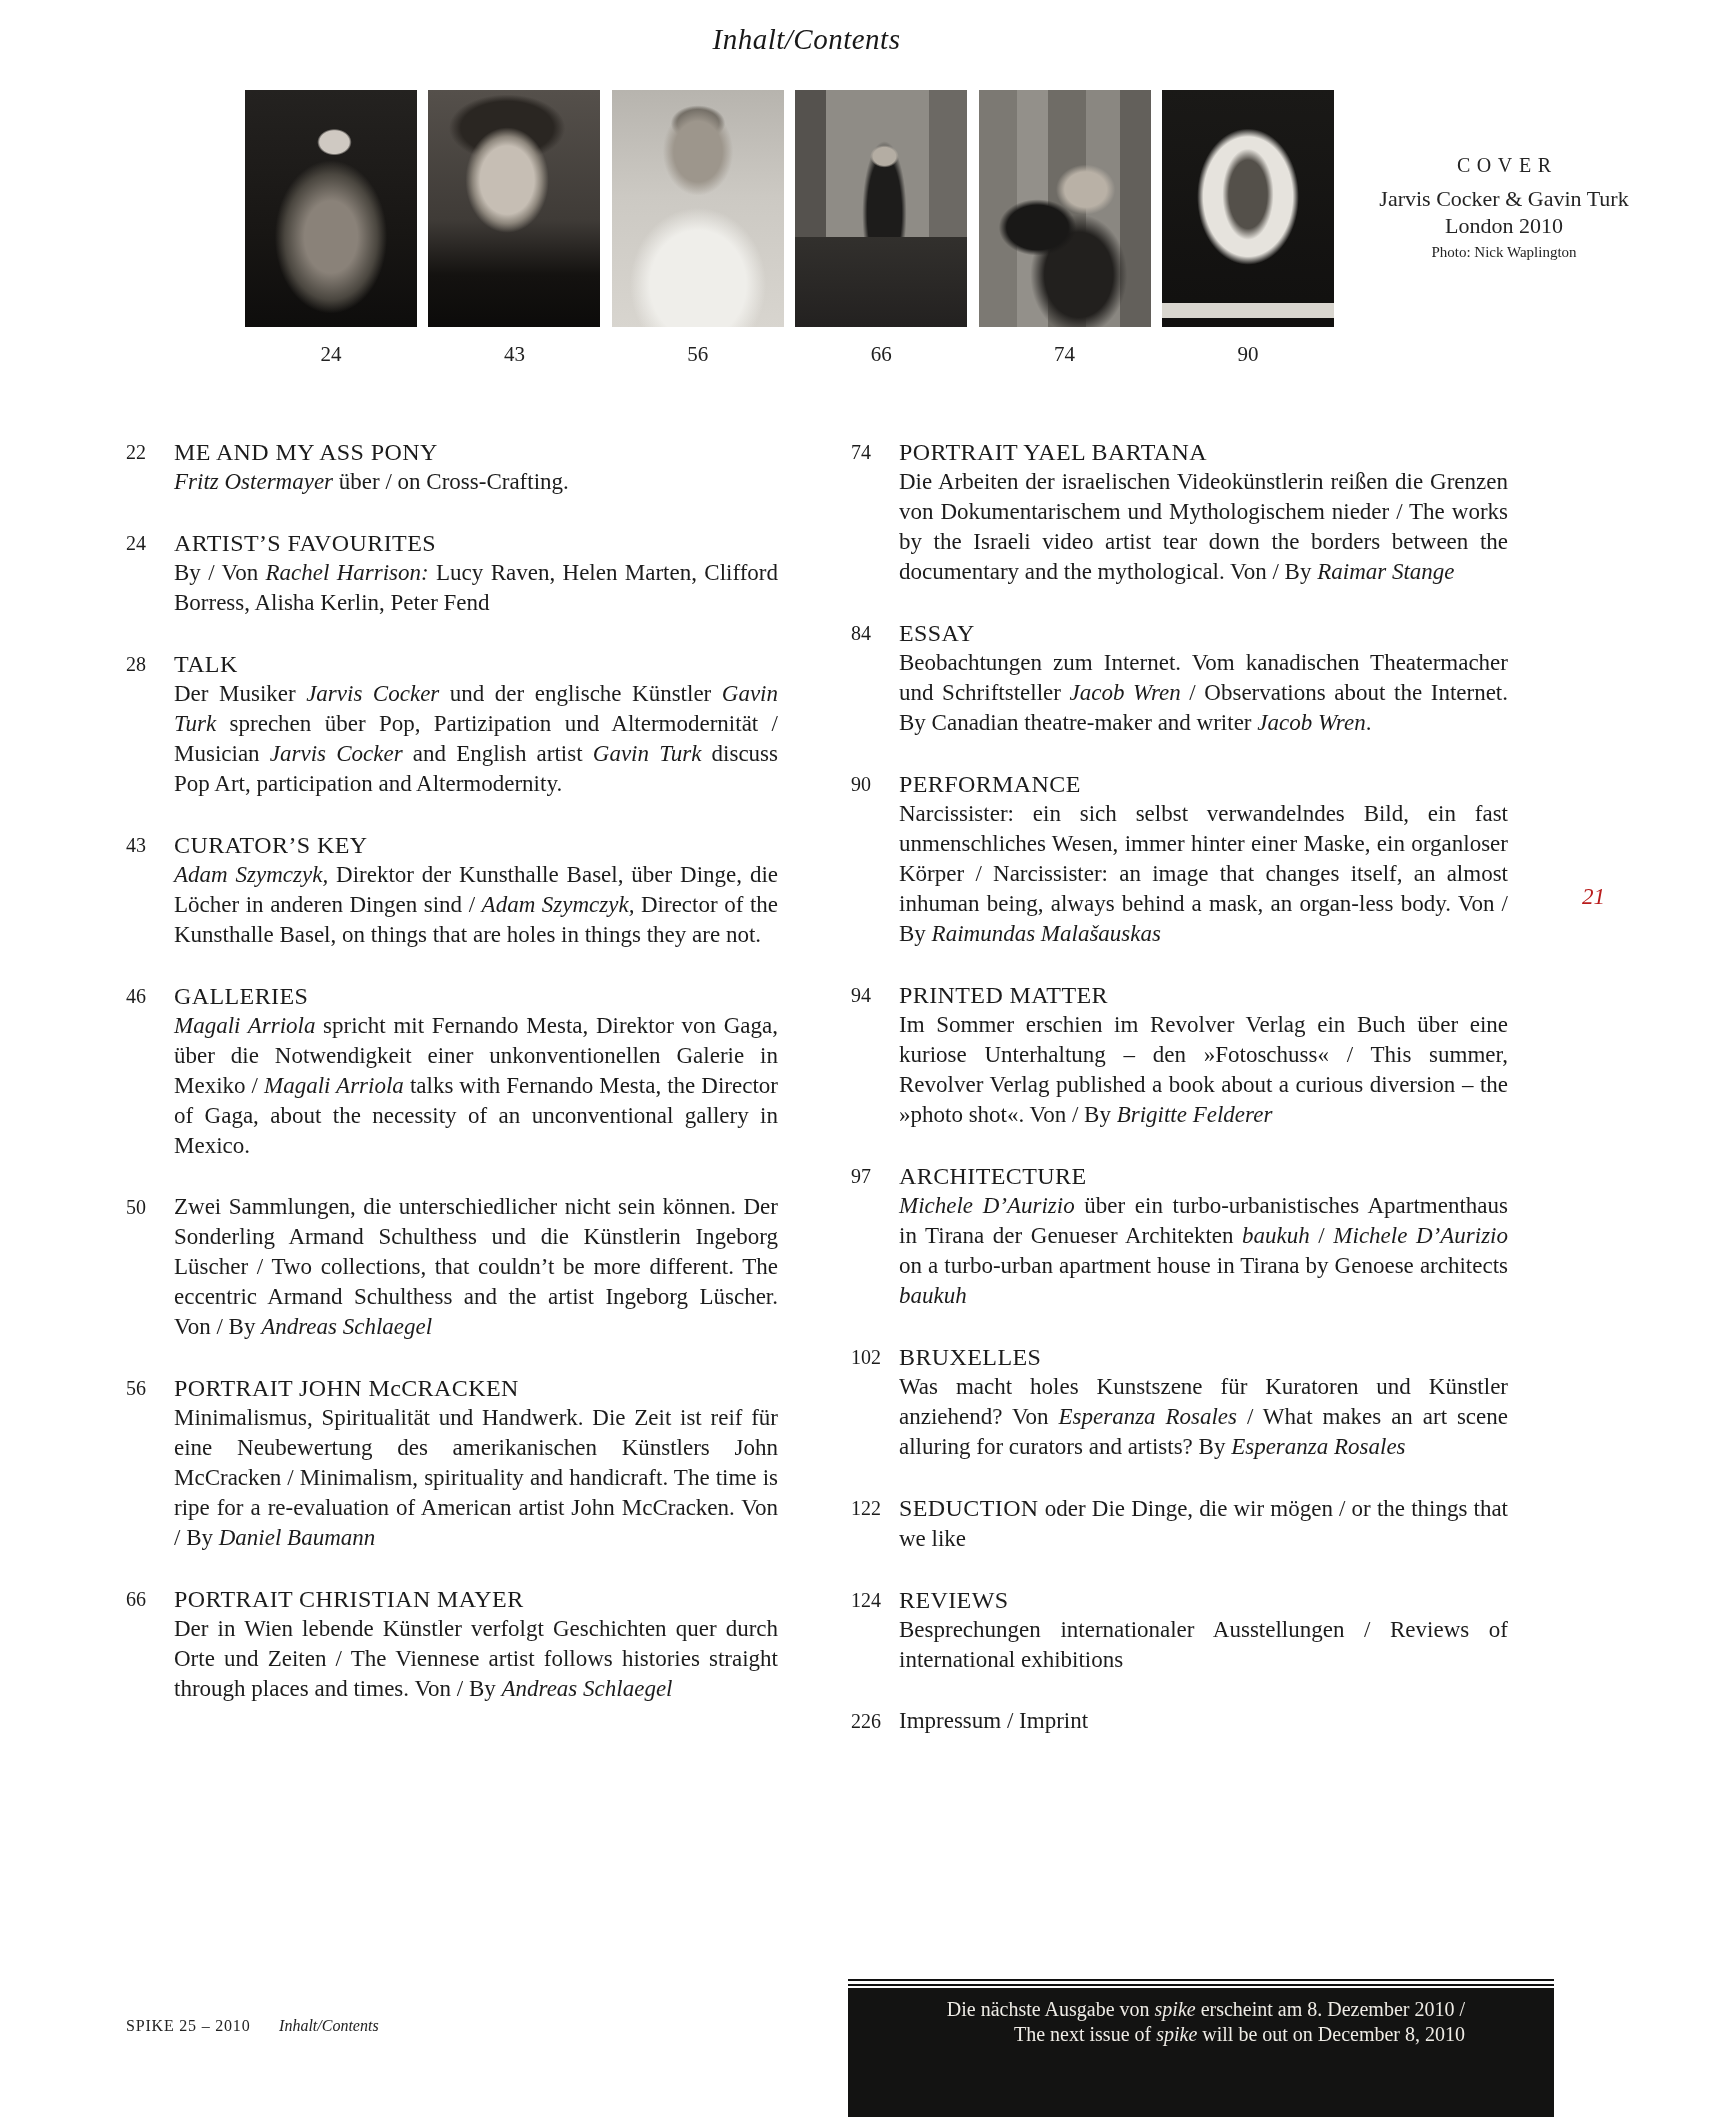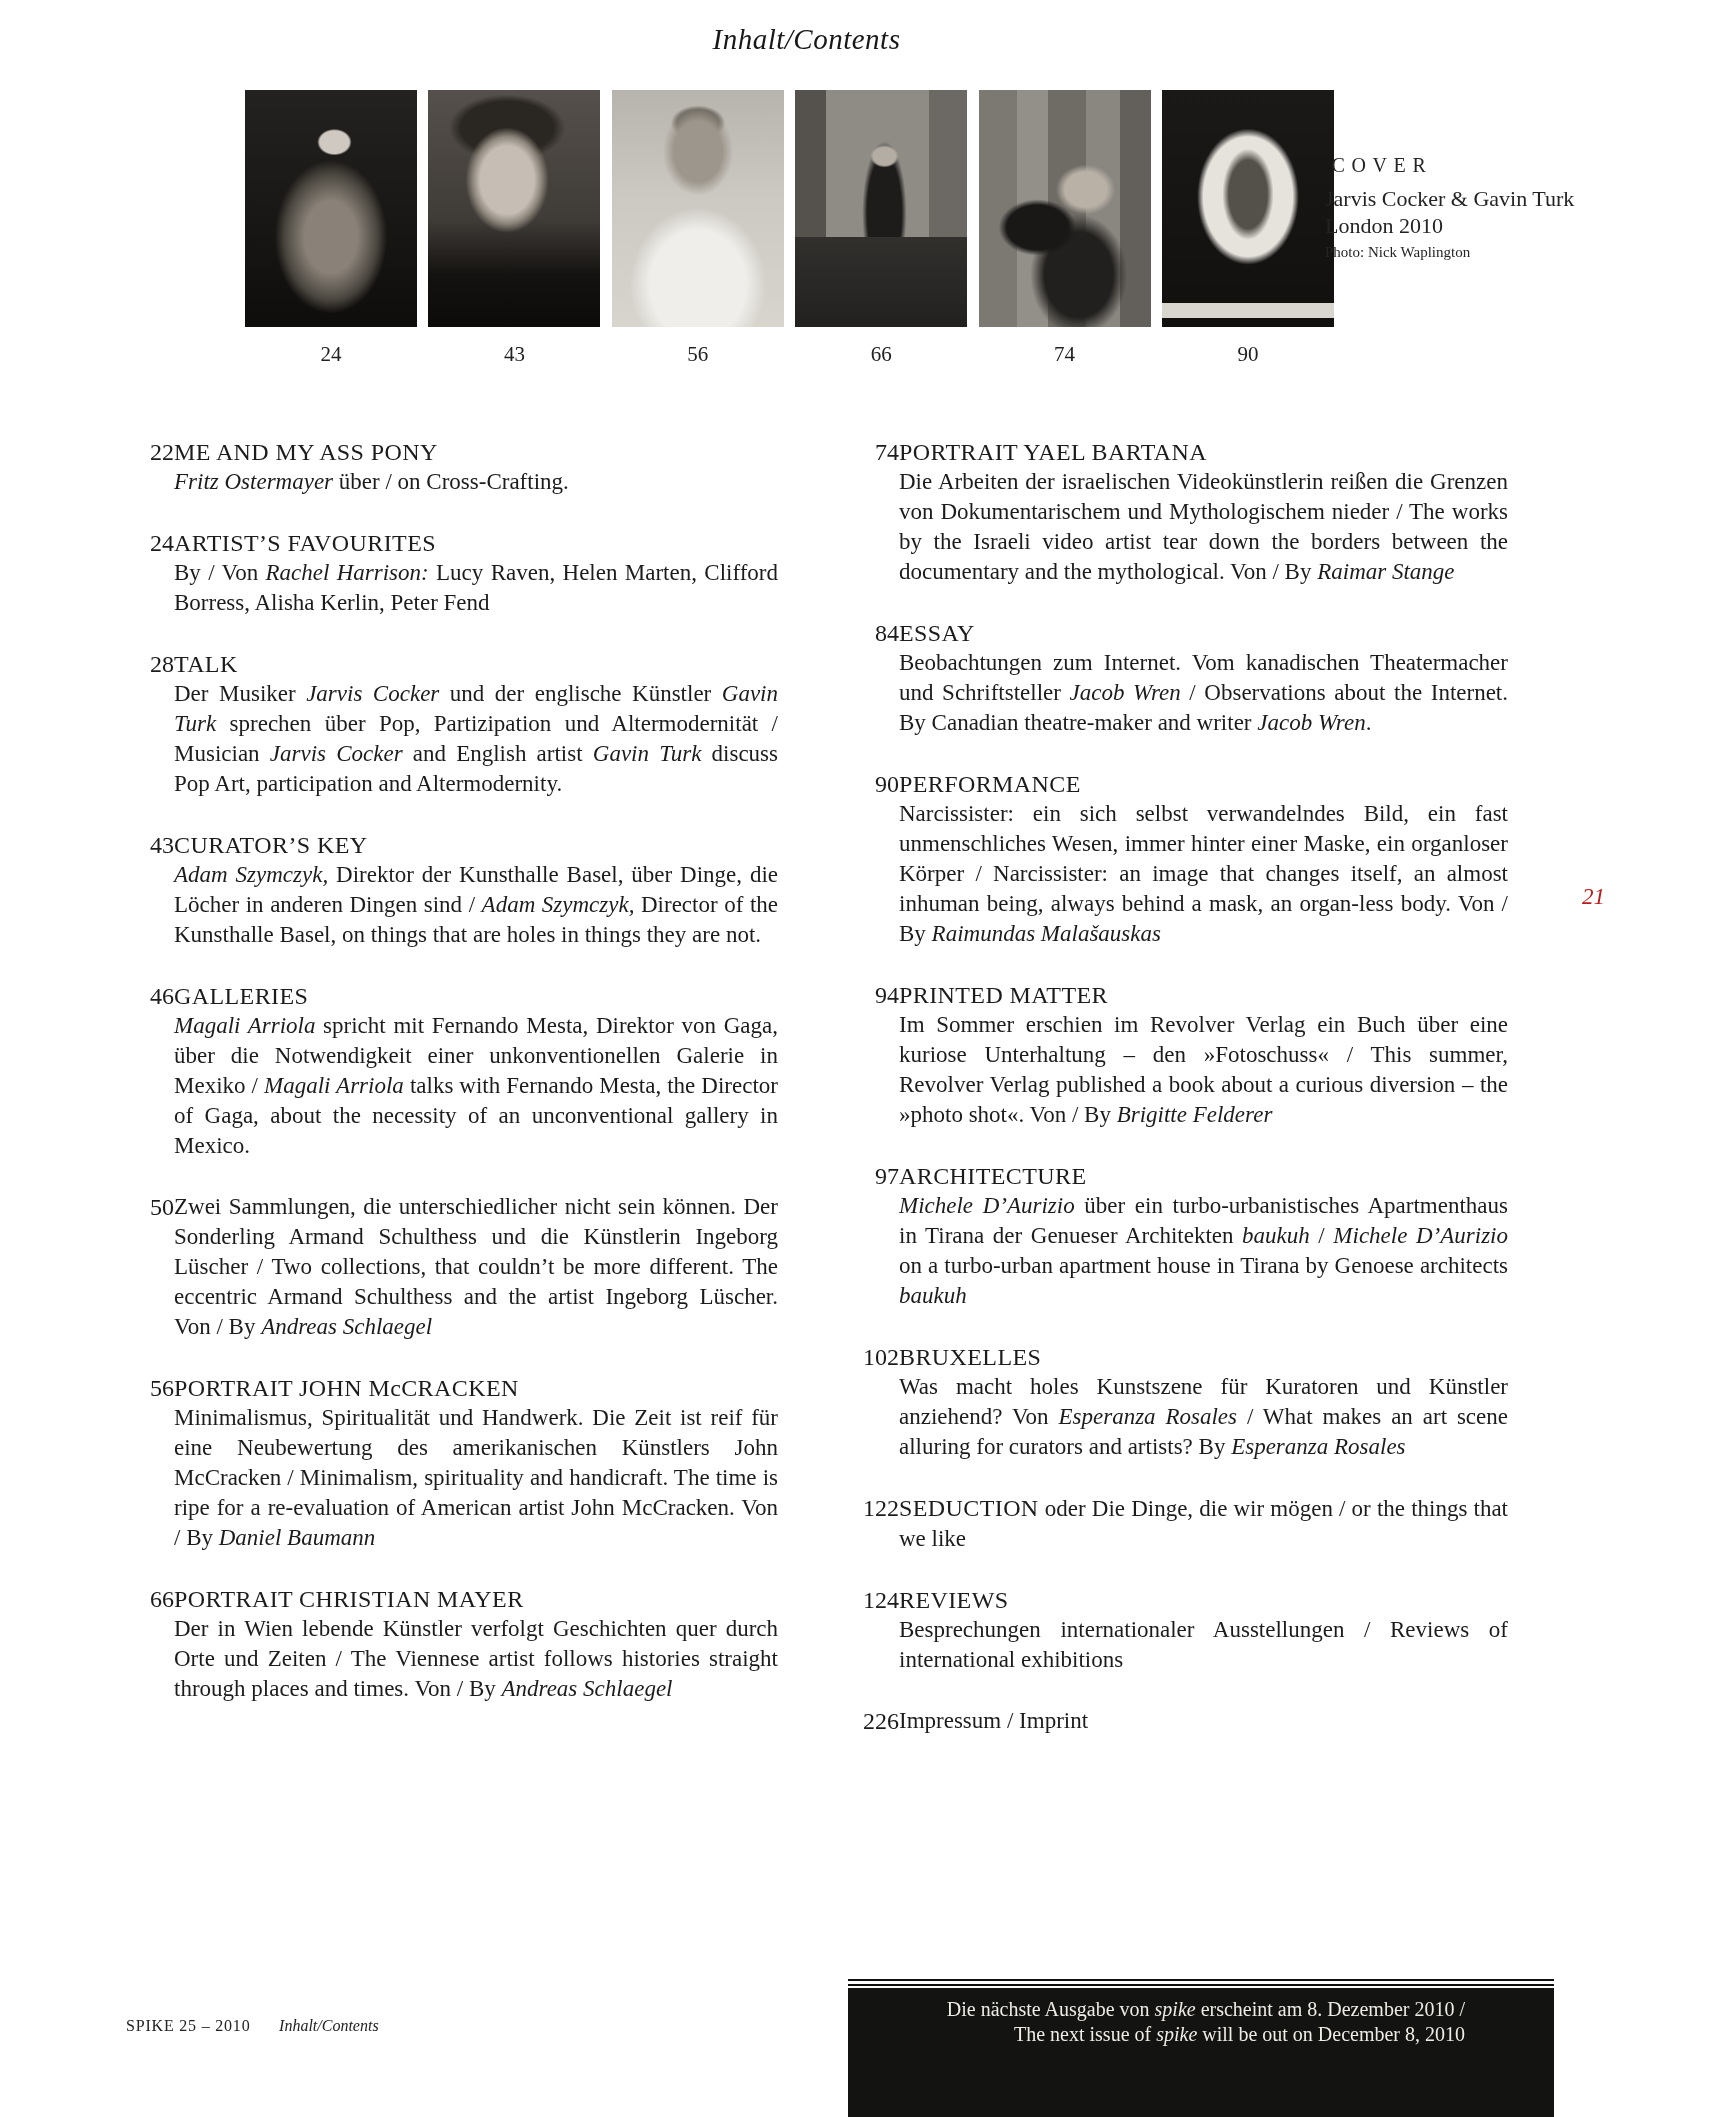--- a/index.html
+++ b/index.html
@@ -42,30 +42,30 @@
     radial-gradient(ellipse 38px 32px at 62% 42%, #b9b1a6 0 55%, transparent 78%),
     radial-gradient(ellipse 44px 32px at 34% 58%, #191817 0 70%, transparent 88%),
     radial-gradient(ellipse 57px 71px at 58% 78%, #22201e 0 60%, transparent 85%),
     linear-gradient(90deg,#7c7973 0 22%, #93908a 22% 40%, #6f6c66 40% 62%, #8a8781 62% 82%, #63605b 82% 100%);}
   .photo-6{background:
     radial-gradient(ellipse 32px 57px at 50% 44%, #54504a 0 60%, transparent 80%),
     linear-gradient(0deg, transparent 0 4%, #d9d6cf 4% 10%, transparent 10%),
     radial-gradient(ellipse 62px 83px at 50% 45%, #e6e3dd 0 72%, transparent 82%),
     linear-gradient(180deg,#1a1917 0%,#11100f 100%);}
   
-  .cover-block{position:absolute;left:1325px;top:154px;width:358px;color:#242424;}
+  .cover-block{position:absolute;left:1325px;top:154px;width:358px;text-align:center;color:#242424;}
   .cover-label{font-size:20px;letter-spacing:6.6px;text-indent:6.6px;margin-bottom:7.6px;}
   .cover-line{font-size:22px;line-height:27.4px;}
   .cover-credit{font-size:15px;margin-top:4.7px;}
   
   .toc-col{position:absolute;top:437px;}
   .toc-col.left{left:126px;width:652px;}
   .toc-col.right{left:851px;width:657px;}
   .entry{display:flex;margin-bottom:31px;}
-  .entry-num{flex:0 0 48px;font-size:24px;line-height:30px;text-align:right;}
+  .entry-num{flex:0 0 48px;font-size:20px;line-height:30px;}
   .entry-text{flex:1;min-width:0;}
   .entry-title{font-size:24px;line-height:30px;letter-spacing:0.4px;}
   .entry-body{font-size:23px;line-height:30px;text-align:justify;font-family:Liberation Serif, serif;}
   .entry-body .caps-inline{font-size:24px;letter-spacing:0.4px;}
   
   .margin-num{position:absolute;left:1582px;top:884px;font-style:italic;font-size:23px;color:#b91c1c;}
   
   .footer{position:absolute;left:126px;top:2017px;font-size:16px;color:#222;white-space:nowrap;}
   .footer .issue{letter-spacing:0.8px;}
   .footer .section{font-style:italic;margin-left:24.6px;}

